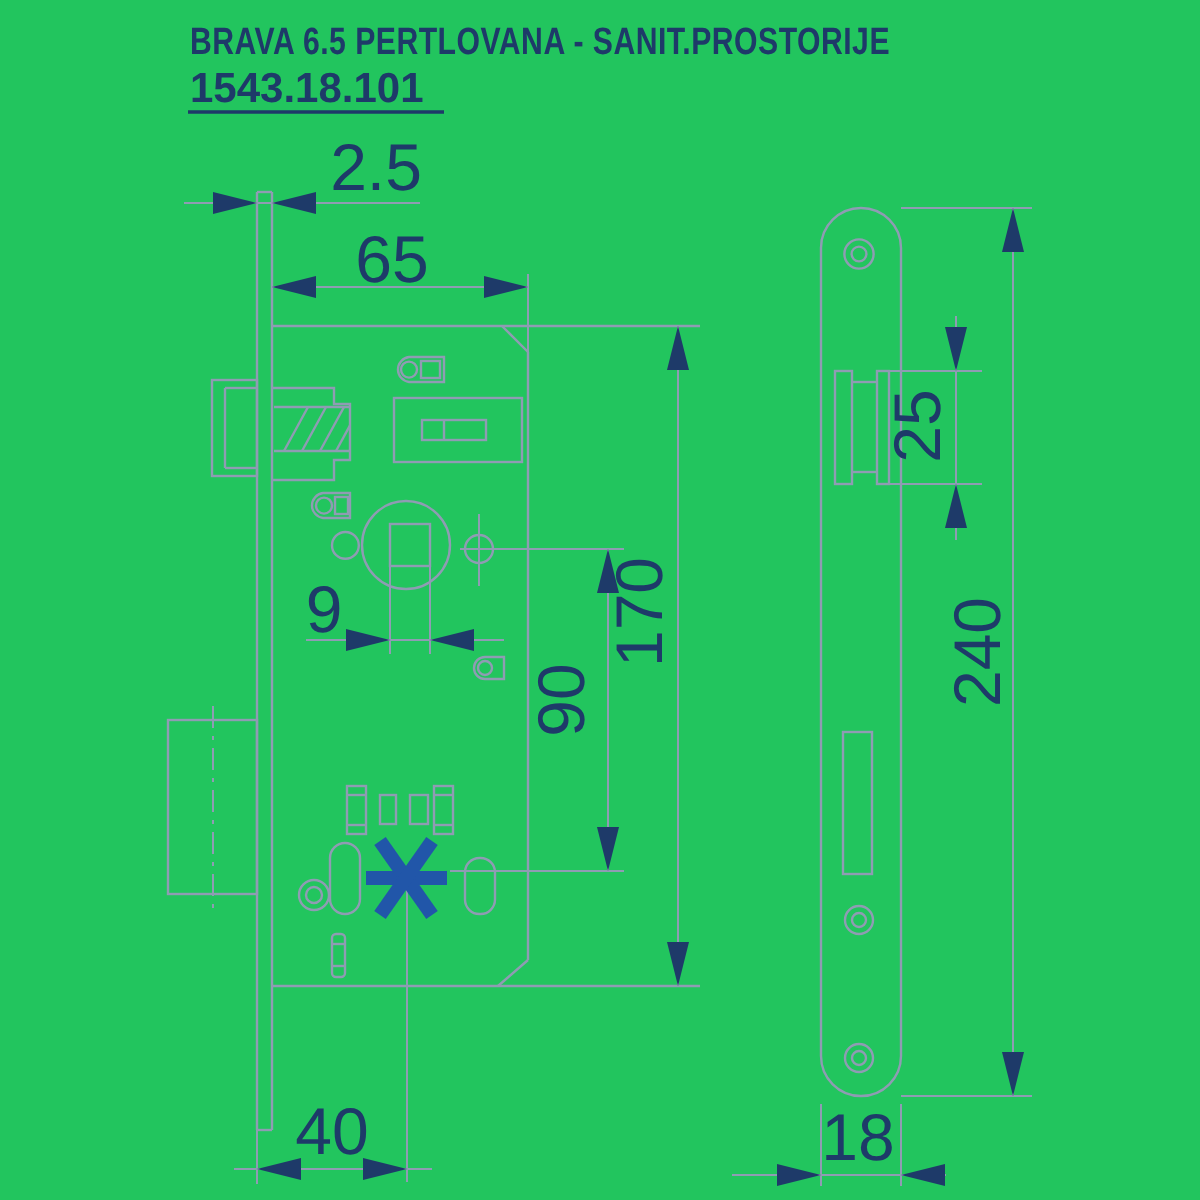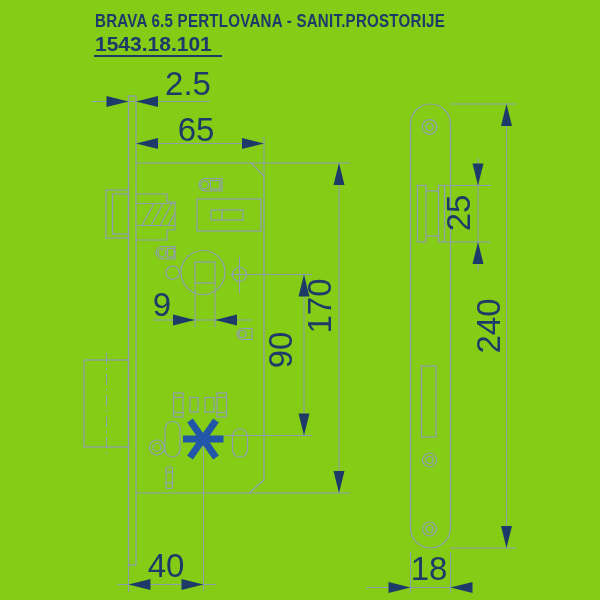--- a/index.html
+++ b/index.html
@@ -1,16 +1,16 @@
 <!DOCTYPE html>
 <html><head>
 <meta charset="utf-8">
 <style>
   html,body{margin:0;padding:0;background:#ffffff;}
-  .stage{position:relative;width:600px;height:600px;background:#84cc16;overflow:hidden;
+  .stage{position:relative;width:600px;height:600px;background:#22c55e;overflow:hidden;
          font-family:"Liberation Sans", sans-serif;}
   svg text{font-family:"Liberation Sans", sans-serif;}
   .t-title{font-size:19px;letter-spacing:.3px;fill:#1e3a69;font-weight:bold;}
   .t-code{font-size:21px;fill:#1e3a69;font-weight:bold;}
   .t-dim{font-size:33px;fill:#1e3a69;}
   .ln{stroke:#8f9cb3;stroke-width:1.2;fill:none;}
   .ln-thin{stroke:#8f9cb3;stroke-width:1;fill:none;}
   .arrow{fill:#1e3a69;stroke:none;}
   .navy{stroke:#1e3a69;}
   .marker{stroke:#2156a9;stroke-width:7;fill:none;}

